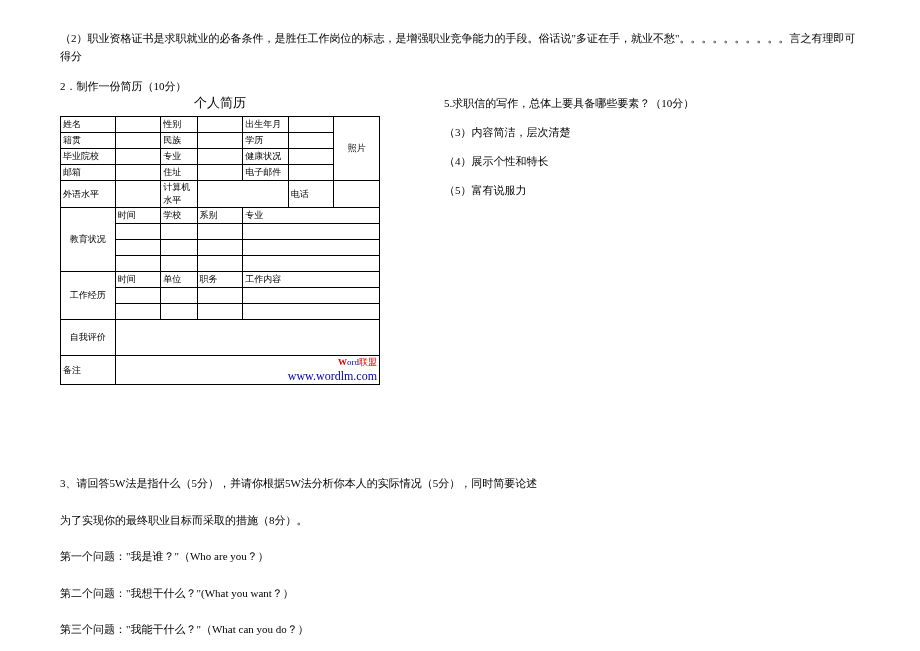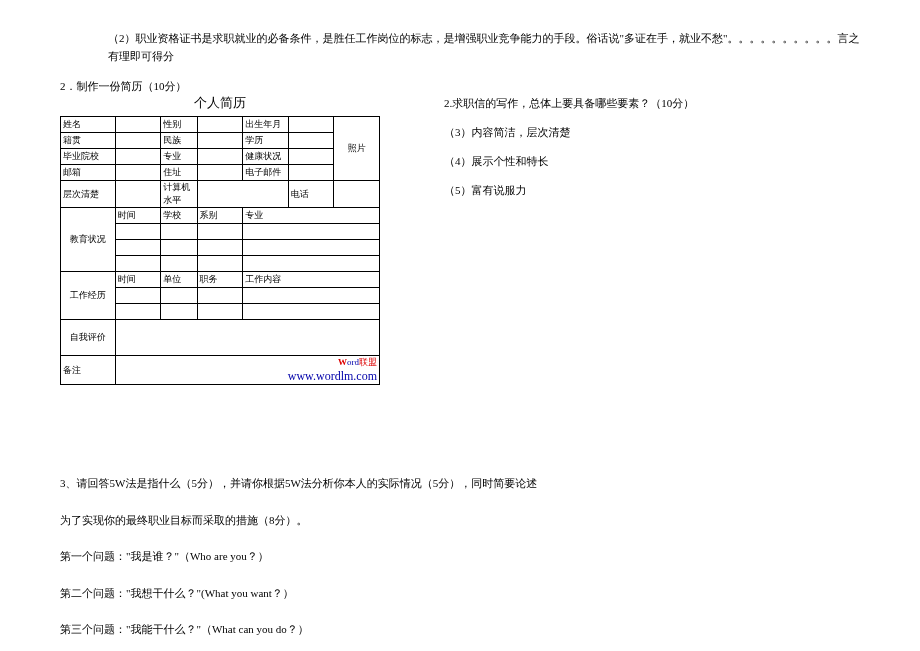--- a/index.html
+++ b/index.html
@@ -6,21 +6,21 @@
     body {
       font-family: "SimSun", "宋体", serif;
       font-size: 11px;
       color: #000;
       background: #fff;
       width: 920px;
       height: 651px;
       padding: 30px 60px;
       position: relative;
     }
-    .top-text { margin-bottom: 14px; line-height: 1.6; margin-left: 48px; }
+    .top-text { margin-bottom: 14px; line-height: 1.6; }
     .q2-title { }
     .content-row { display: flex; gap: 64px; }
     .left-col { flex: 0 0 320px; }
     .right-col { flex: 0 0 280px; padding-top: 2px; }
     .resume-title { text-align: center; font-size: 13px; margin-bottom: 4px; }
     .resume-table {
       border-collapse: collapse;
       width: 320px;
       font-size: 9px;
     }
@@ -84,21 +84,21 @@
       </tr>
       <tr>
         <td>邮箱</td>
         <td></td>
         <td>住址</td>
         <td></td>
         <td>电子邮件</td>
         <td></td>
       </tr>
       <tr>
-        <td>层次清楚</td>
+        <td>外语水平</td>
         <td></td>
         <td>计算机水平</td>
         <td colspan="2"></td>
         <td>电话</td>
         <td></td>
       </tr>
       <tr>
         <td rowspan="4" style="text-align:center;line-height:1.4">教育状况</td>
         <td>时间</td>
         <td>学校</td>
@@ -153,21 +153,21 @@
             <span class="w">W</span><span class="ord">ord</span><span class="lm">联盟</span>
             <span class="url">www.wordlm.com</span>
           </div>
         </td>
       </tr>
     </tbody>
       </table>
   </div>
 
   <div class="right-col">
-    <div class="q4-title">2.求职信的写作，总体上要具备哪些要素？（10分）</div>
+    <div class="q4-title">5.求职信的写作，总体上要具备哪些要素？（10分）</div>
     <div class="q4-item">（3）内容简洁，层次清楚</div>
     <div class="q4-item">（4）展示个性和特长</div>
     <div class="q4-item">（5）富有说服力</div>
   </div>
 </div>
 
 <div class="q3-section">
   <div class="q3-line">3、请回答5W法是指什么（5分），并请你根据5W法分析你本人的实际情况（5分），同时简要论述</div>
   <div class="q3-line">为了实现你的最终职业目标而采取的措施（8分）。</div>
   <div class="q3-line">第一个问题："我是谁？"（Who are you？）</div>

